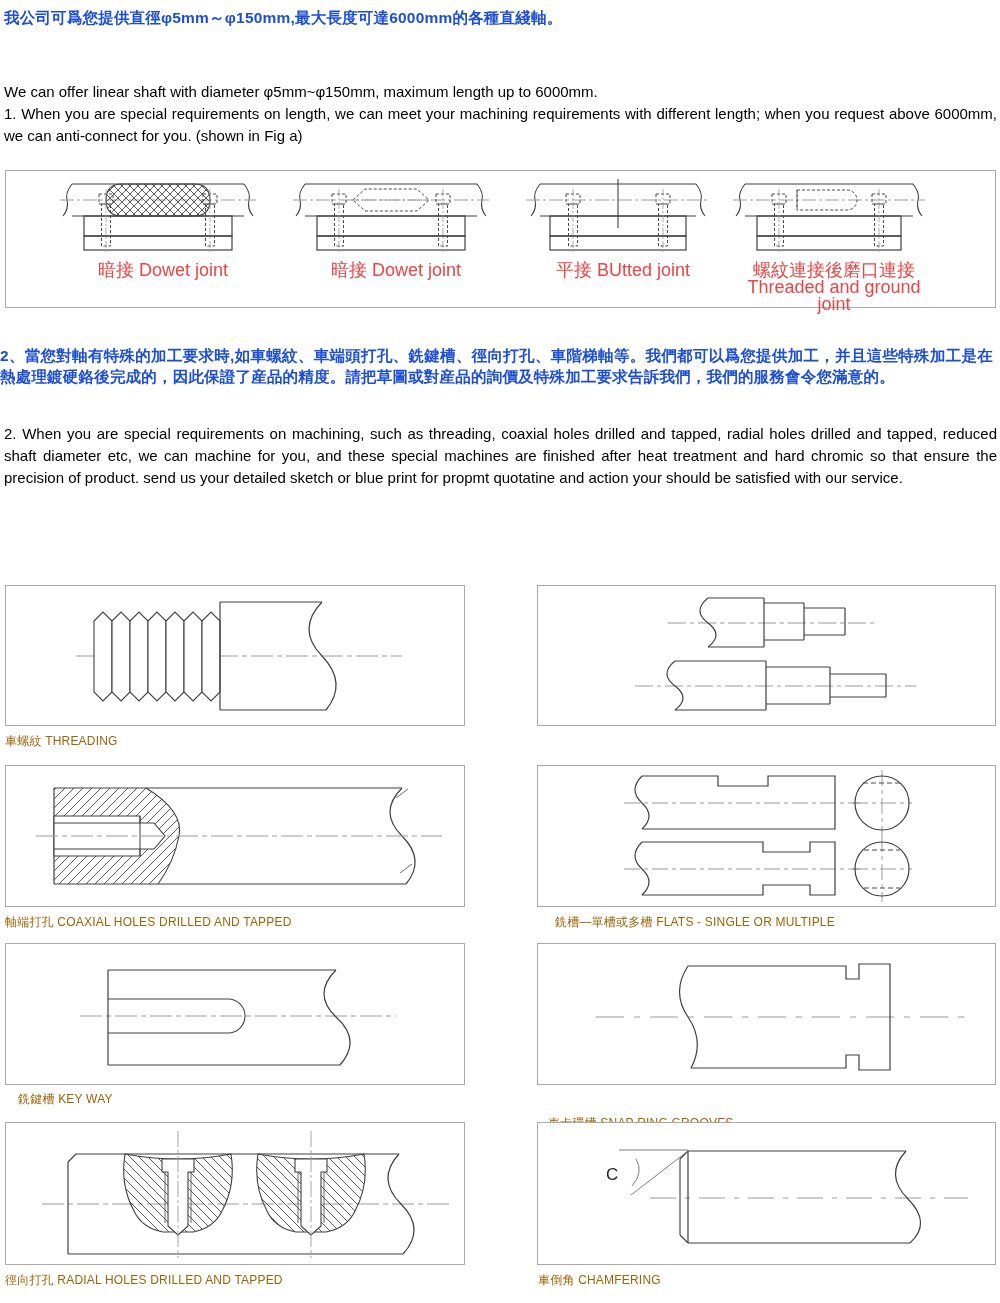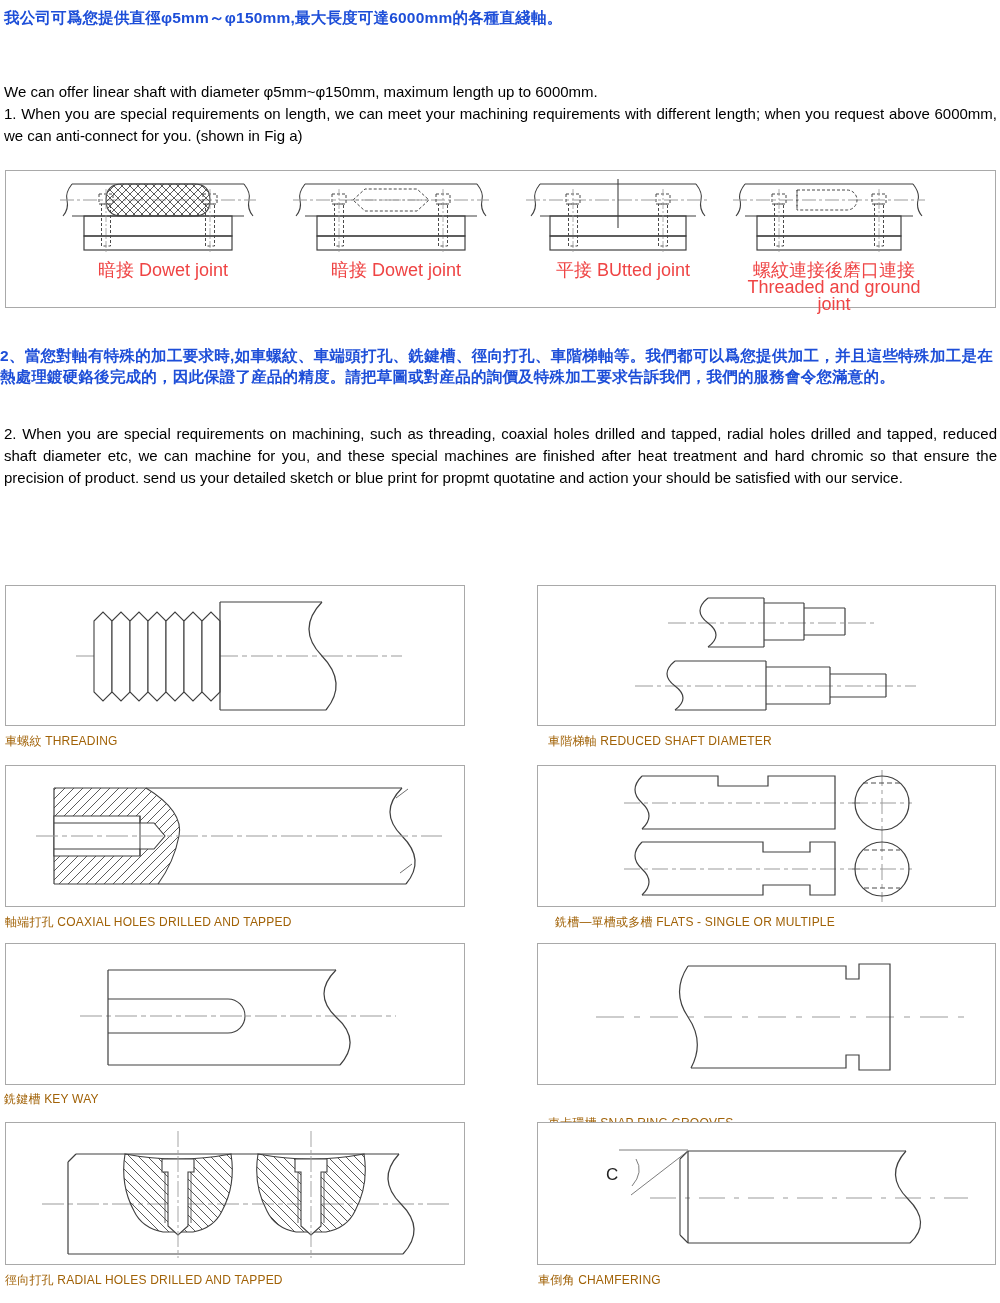--- a/index.html
+++ b/index.html
@@ -135,21 +135,20 @@
   <div class="box" style="left:537px;top:585px;width:457px;height:139px;">
     <svg width="457" height="139" viewBox="0 0 457 139">
       <path d="M130,37 H336" stroke="#9b9b9b" stroke-width="1" stroke-dasharray="18 4 4 4" fill="none"></path>
       <path d="M170,12 H226 M170,61 H226 M226,12 V61 M226,17 H266 M226,54 H266 M266,17 V54 M266,22 H307 M266,49 H307 M307,22 V49" stroke="#404040" stroke-width="1.2" fill="none"></path>
       <path d="M170,12 Q154,25 170,37 Q186,49 170,61" stroke="#404040" stroke-width="1.2" fill="none"></path>
       <path d="M97,100 H378" stroke="#9b9b9b" stroke-width="1" stroke-dasharray="18 4 4 4" fill="none"></path>
       <path d="M137,75 H228 M137,124 H228 M228,75 V124 M228,81 H292 M228,118 H292 M292,81 V118 M292,88 H348 M292,111 H348 M348,88 V111" stroke="#404040" stroke-width="1.2" fill="none"></path>
       <path d="M137,75 Q121,88 137,100 Q153,112 137,124" stroke="#404040" stroke-width="1.2" fill="none"></path>
     </svg>
   </div>
-  <div class="plabel" style="left:548px;top:733px;">車階梯軸 REDUCED SHAFT DIAMETER</div>
 
   <div class="box" style="left:5px;top:765px;width:458px;height:140px;">
     <svg width="458" height="140" viewBox="0 0 458 140">
       <defs>
           <pattern id="coaxh" width="9" height="9" patternUnits="userSpaceOnUse">
         <path d="M0,9 L9,0" stroke="#4a4a4a" stroke-width="0.9"></path>
           </pattern>
         </defs>
       <path d="M48,22 H140 Q178,45 173,70 Q168,96 152,118 H48 Z" fill="url(#coaxh)" stroke="none"></path>
       <path d="M140,22 Q178,45 173,70 Q168,96 152,118" stroke="#404040" stroke-width="1.1" fill="none"></path>
@@ -180,21 +179,21 @@
   <div class="plabel" style="left:548px;top:914px;margin-left:7px;">銑槽—單槽或多槽 FLATS - SINGLE OR MULTIPLE</div>
 
   <div class="box" style="left:5px;top:943px;width:458px;height:140px;">
     <svg width="458" height="140" viewBox="0 0 458 140">
       <path d="M74,72 H390" stroke="#9b9b9b" stroke-width="1" stroke-dasharray="22 4 5 4" fill="none"></path>
       <path d="M102,26 H330 M102,121 H334 M102,26 V121" stroke="#404040" stroke-width="1.2" fill="none"></path>
       <path d="M330,26 Q306,50 330,73 Q356,96 334,121" stroke="#404040" stroke-width="1.2" fill="none"></path>
       <path d="M102,55 H222 M102,89 H222 M222,55 A17,17 0 0 1 222,89" stroke="#404040" stroke-width="1.1" fill="none"></path>
     </svg>
   </div>
-  <div class="plabel" style="left:4px;top:1091px;">銑鍵槽 KEY WAY</div>
+  <div class="plabel" style="left:18px;top:1091px;">銑鍵槽 KEY WAY</div>
 
   <div class="box" style="left:537px;top:943px;width:457px;height:140px;">
     <svg width="457" height="140" viewBox="0 0 457 140">
       <path d="M58,73 H430" stroke="#9b9b9b" stroke-width="1" stroke-dasharray="28 10 6 10" fill="none"></path>
       <path d="M150,22 H308 V35 H321 V20 H352 V126 H321 V111 H308 V124 H153" stroke="#404040" stroke-width="1.2" fill="none"></path>
       <path d="M150,22 Q133,48 150,73 Q167,98 153,124" stroke="#404040" stroke-width="1.2" fill="none"></path>
     </svg>
   </div>
   <div class="plabel" style="left:548px;top:1091px;margin-top:24px;">車卡環槽 SNAP RING GROOVES</div>
 

